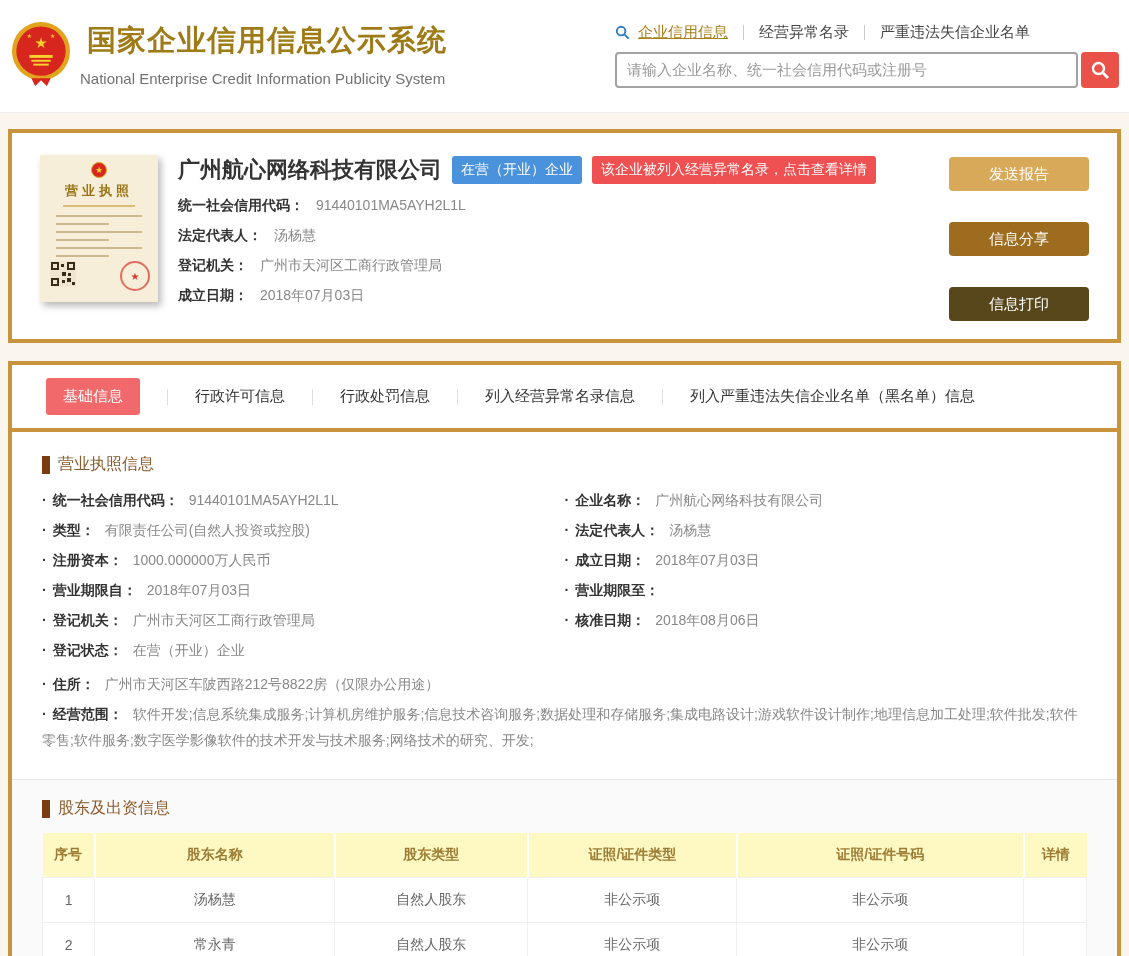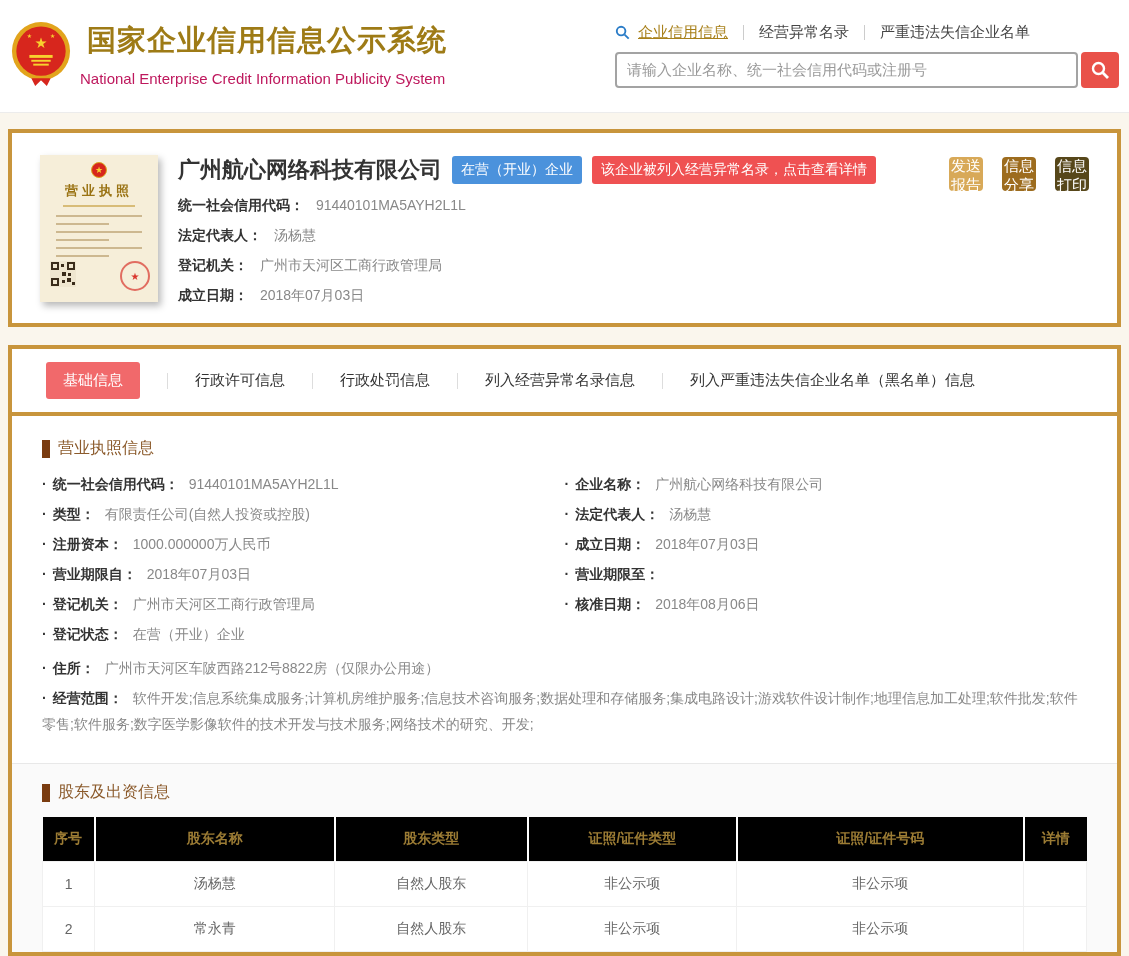--- a/index.html
+++ b/index.html
@@ -4,21 +4,21 @@
 <style>
   * { margin:0; padding:0; box-sizing:border-box; }
   html,body { width:1129px; height:956px; overflow:hidden; background:#faf6ed;
     font-family:"Liberation Sans", sans-serif; }
 
   
   .header { background:#fff; height:113px; display:flex; align-items:center;
     padding:6px 10px 10px 8px; border-bottom:1px solid #ececec; }
   .logo { width:62px; height:64px; flex:none; margin:0 8px 0 2px; }
   .title-cn { font-size:29px; font-weight:bold; color:#9e7b16; letter-spacing:1px;margin-left:7px; }
-  .title-en { font-size:15px; color:#be185d; margin-top:9px; }
+  .title-en { font-size:15px; color:#737373; margin-top:9px; }
   .header-right { margin-left:auto; width:504px; flex:none; }
   .nav-row { display:flex; align-items:center; font-size:15px; color:#454545; margin:2px 0 10px; }
   .nav-search-icon { width:15px; height:15px; margin-right:8px; flex:none; }
   .nav-link { cursor:pointer; white-space:nowrap; }
   .nav-link.active { color:#a8801a; text-decoration:underline; }
   .nav-sep { width:1px; height:15px; background:#ccc; margin:0 15px; }
   .search-row { display:flex; }
   .search-input { flex:1; height:36px; border:2px solid #a3a3a3; border-radius:4px;
     padding:0 10px; font-size:15px; color:#555; outline:none; background:#fff;
     font-family:inherit; }
@@ -49,22 +49,22 @@
   .company-info { flex:1; min-width:0; margin-left:20px; }
   .name-row { display:flex; align-items:center; }
   .company-name { font-size:22px; font-weight:bold; color:#333; white-space:nowrap; }
   .badge { margin-left:10px; color:#fff; font-size:14px; padding:5px 9px; border-radius:3px;
     white-space:nowrap; }
   .badge-blue { background:#4b92dc; }
   .badge-red { background:#ef5152; cursor:pointer; }
   .info-field { margin-top:12px; font-size:14px; }
   .info-field .lbl { font-weight:bold; color:#333; }
   .info-field .val { color:#888; margin-left:8px; }
-  .action-col { width:140px; flex:none; margin-left:22px; display:flex; flex-direction:row;
-    gap:19px; padding-top:2px; }
+  .action-col { width:140px; flex:none; margin-left:22px; display:flex; flex-direction:column;
+    gap:31px; padding-top:2px; }
   .action-btn { height:34px; border:none; border-radius:4px; color:#fff; font-size:15px;
     cursor:pointer; font-family:inherit; }
   .btn-report { background:#d8a958; }
   .btn-share  { background:#9d6c1e; }
   .btn-print  { background:#57471a; }
 
   
   .card2 { margin-top:18px; }
   .tabs { display:flex; align-items:center; padding:13px 34px; border-bottom:4px solid #c8953c; }
   .tab { font-size:15px; color:#333; cursor:pointer; white-space:nowrap; }
@@ -83,21 +83,21 @@
   .ditem .lbl { font-weight:bold; color:#333; }
   .ditem .val { color:#888; margin-left:10px; }
   .ditem-full { font-size:14px; line-height:26px; margin-bottom:4px; }
   .ditem-full::before { content:"·"; font-weight:bold; color:#333; margin-right:6px; }
   .ditem-full .lbl { font-weight:bold; color:#333;text-align:right; }
   .ditem-full .val { color:#888; margin-left:10px; }
 
   
   .shareholder { background:#fafafa; border-top:1px solid #e8e8e8; padding:18px 30px 0; }
   .sh-table { width:100%; border-collapse:collapse; margin-top:14px; }
-  .sh-table th { background:#000000; color:#9c7c34; font-size:14px; font-weight:bold;
+  .sh-table th { background:#fef9c3; color:#9c7c34; font-size:14px; font-weight:bold;
     padding:13px 4px; border-right:2px solid #fff; text-align:center; }
   .sh-table th:last-child { border-right:none; }
   .sh-table td { background:#fff; font-size:14px; color:#666; text-align:center;
     padding:13px 4px; border:1px solid #f0f0f0; }
 </style>
 </head>
 <body>
 
 <div class="header">
   <svg class="logo" viewBox="0 0 64 66">

